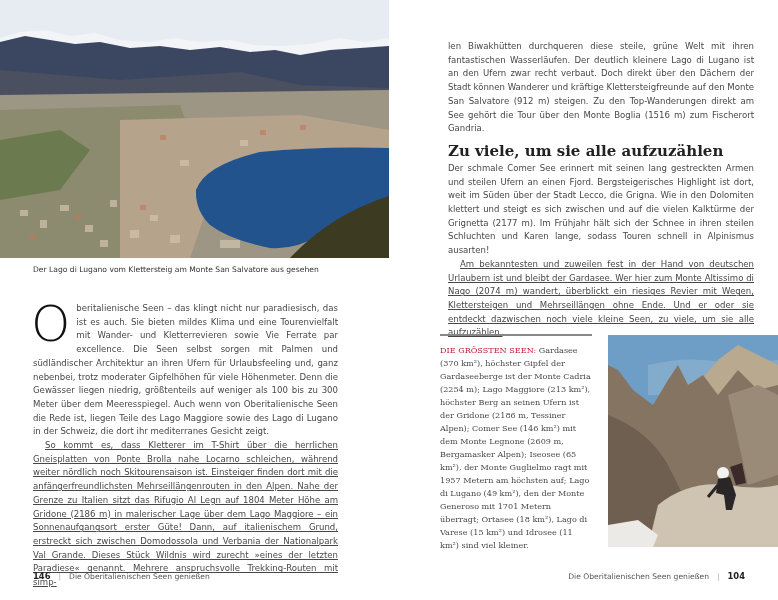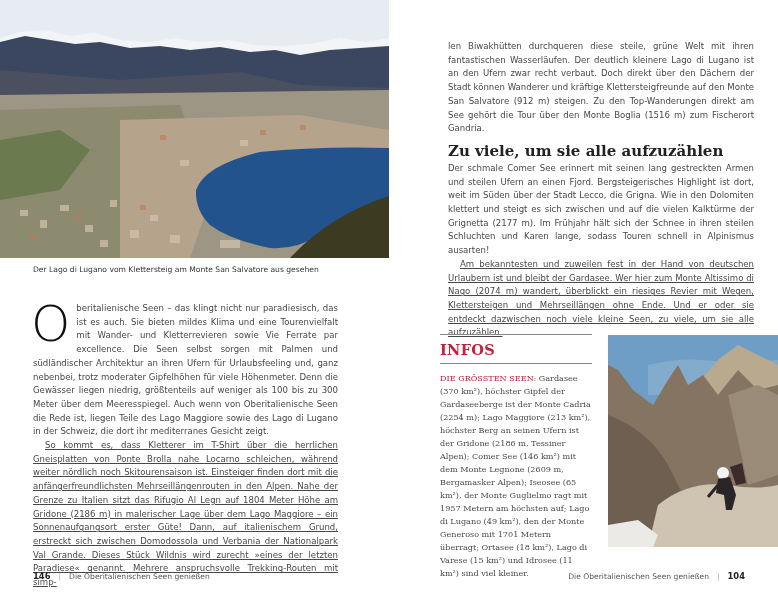--- a/index.html
+++ b/index.html
@@ -127,21 +127,20 @@
 
 <div class="col-right">
   <p class="body-text">len Biwakhütten durchqueren diese steile, grüne Welt mit ihren fantastischen Wasserläufen. Der deutlich kleinere Lago di Lugano ist an den Ufern zwar recht verbaut. Doch direkt über den Dächern der Stadt können Wanderer und kräftige Klettersteigfreunde auf den Monte San Salvatore (912 m) steigen. Zu den Top-Wanderungen direkt am See gehört die Tour über den Monte Boglia (1516 m) zum Fischerort Gandria.</p>
   <h3 class="subhead">Zu viele, um sie alle aufzuzählen</h3>
   <p class="body-text">Der schmale Comer See erinnert mit seinen lang gestreckten Armen und steilen Ufern an einen Fjord. Bergsteigerisches Highlight ist dort, weit im Süden über der Stadt Lecco, die Grigna. Wie in den Dolomiten klettert und steigt es sich zwischen und auf die vielen Kalktürme der Grignetta (2177 m). Im Frühjahr hält sich der Schnee in ihren steilen Schluchten und Karen lange, sodass Touren schnell in Alpinismus ausarten!</p>
   <p class="body-text indent">Am bekanntesten und zuweilen fest in der Hand von deutschen Urlaubern ist und bleibt der Gardasee. Wer hier zum Monte Altissimo di Nago (2074 m) wandert, überblickt ein riesiges Revier mit Wegen, Klettersteigen und Mehrseillängen ohne Ende. Und er oder sie entdeckt dazwischen noch viele kleine Seen, zu viele, um sie alle aufzuzählen.</p>
 </div>
 
 <div class="infos">
   <div class="infos-rule-top"></div>
-  <div class="infos-title">INFOS</div>
   <div class="infos-rule-bot"></div>
   <p class="infos-text"><span class="infos-label">DIE GRÖSSTEN SEEN:</span><span> Gardasee (370 km²), höchster Gipfel der Gardaseeberge ist der Monte Cadria (2254 m); Lago Maggiore (213 km²), höchster Berg an seinen Ufern ist der Gridone (2186 m, Tessiner Alpen); Comer See (146 km²) mit dem Monte Legnone (2609 m, Bergamasker Alpen); Iseosee (65 km²), der Monte Guglielmo ragt mit 1957 Metern am höchsten auf; Lago di Lugano (49 km²), den der Monte Generoso mit 1701 Metern überragt; Ortasee (18 km²), Lago di Varese (15 km²) und Idrosee (11 km²) sind viel kleiner.</span></p>
 </div>
 
 <div class="photo-climber">
   <svg width="170" height="212" viewBox="0 0 170 212">
     <rect x="0" y="0" width="170" height="70" fill="#6e9ec6"></rect>
     <path d="M40 30 Q80 20 120 28 L170 25 L170 60 L40 60 Z" fill="#8cb0cf" opacity="0.7"></path>
 
     <path d="M80 60 L110 25 L130 10 L150 20 L170 30 L170 90 L80 90 Z" fill="#b9a98f"></path>

